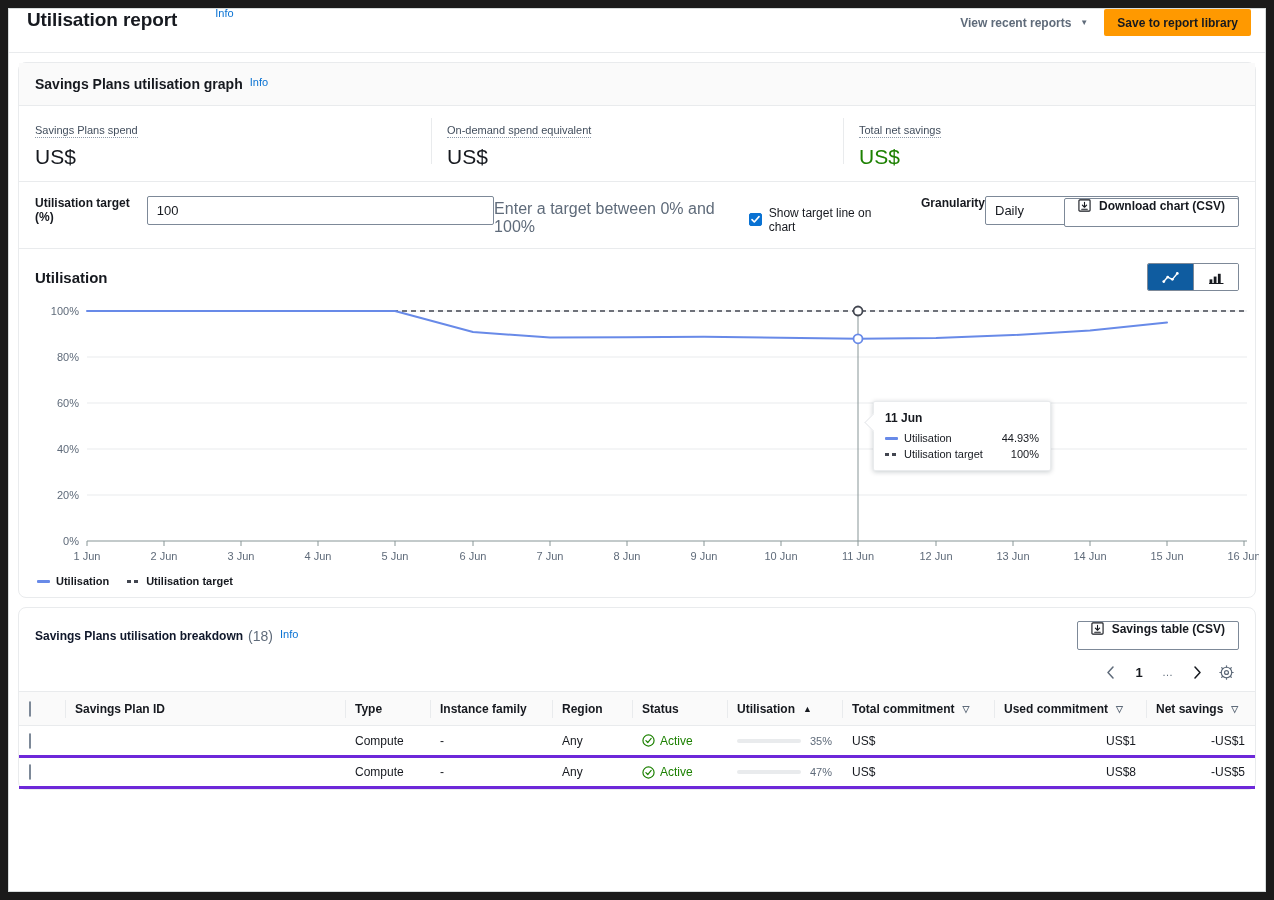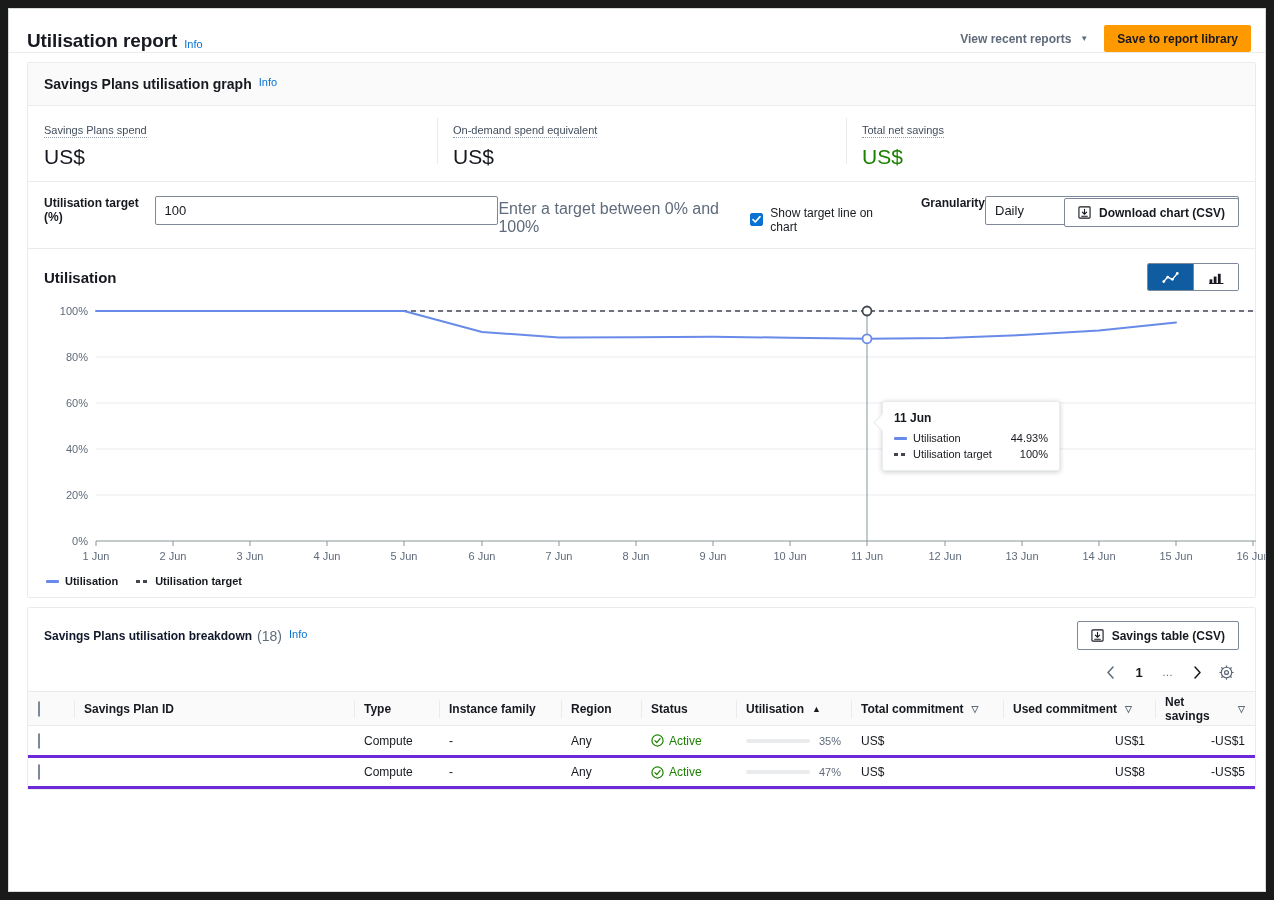--- a/index.html
+++ b/index.html
@@ -13,24 +13,25 @@
     position: absolute; left: 8px; top: 8px;
     width: 1258px; height: 884px;
     background: #ffffff;
     overflow: hidden;
     border: 1px solid #d5dbdb;
   }
 
   
   .page-header {
     height: 44px;
-    display: flex; align-items: flex-end;
+    display: flex; align-items: flex-start;
     padding: 0 14px 0 18px;
     background: #ffffff;
     border-bottom: 1px solid #e9ebed;
+    gap: 31px;
   }
   .page-title {
     font-size: 19px; font-weight: 700; color: #16191f;
     letter-spacing: -0.1px;
   }
   .info-link {
     font-size: 11px; color: #0972d3; margin-left: 7px;
     cursor: pointer;
     position: relative; top: -2px;
   }
@@ -46,24 +47,24 @@
     height: 27px; padding: 0 13px;
     background: #ff9900; border: none; border-radius: 2px;
     font-size: 12px; font-weight: 700; color: #16191f;
     display: flex; align-items: center; cursor: pointer;
     margin-left: 4px;
   }
   .caret { font-size: 8px; color: #5f6b7a; }
 
   
   .card {
-    margin: 9px 9px 0 18px;
+    margin: 9px 9px 0 9px;
     background: #ffffff;
     border: 1px solid #e9ebed;
-    border-radius: 2px;
+    border-radius: 8px;
   }
   .card-head {
     padding: 13px 16px;
     border-bottom: 1px solid #e9ebed;
     background: #fafafa;
     display: flex; align-items: center;
   }
   .card-head-title {
     font-size: 14px; font-weight: 700; color: #16191f;
   }
@@ -129,21 +130,21 @@
     border: 1px solid #7d8998; border-radius: 2px;
     display: flex; align-items: center;
     padding: 11px 9px; background: #ffffff;
     font-size: 13px; color: #16191f; cursor: pointer;
   }
   .select .caret { margin-left: auto; font-size: 9px; color: #16191f; }
   .btn-normal {
     height: 29px; padding: 0 13px;
     background: #ffffff; border: 1px solid #7d8998; border-radius: 2px;
     font-size: 12px; font-weight: 700; color: #16191f;
-    display: inline-flex; align-items: center; gap: 8px;
+    display: inline-flex; align-items: flex-start; gap: 8px;
     cursor: pointer; white-space: nowrap;
   }
   .btn-right { position: absolute; right: 16px; top: 16px; }
 
   
   .chart-block { padding: 14px 16px 10px 16px; }
   .chart-head { display: flex; align-items: center; margin-bottom: 8px; }
   .chart-title { font-size: 15px; font-weight: 700; color: #16191f; }
   .seg-group {
     margin-left: auto; display: flex;

